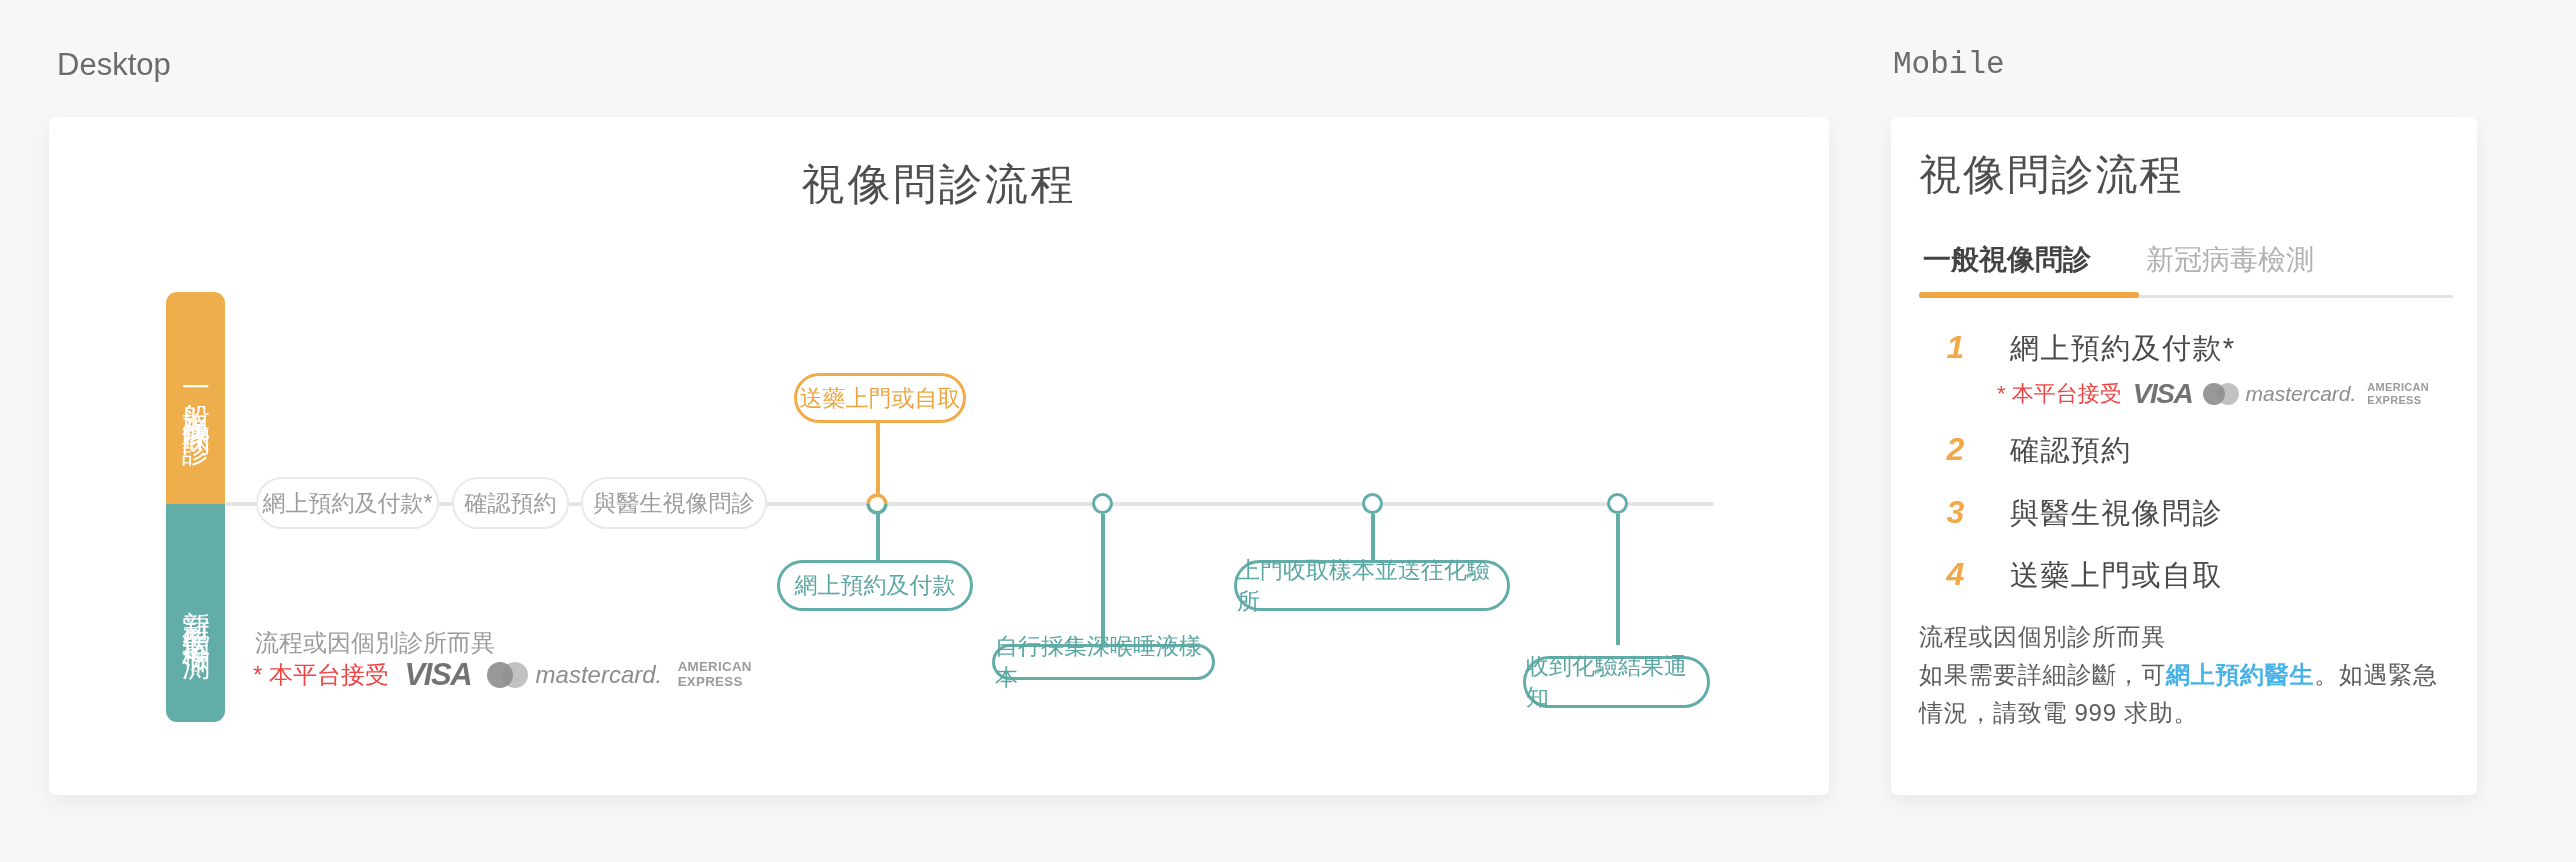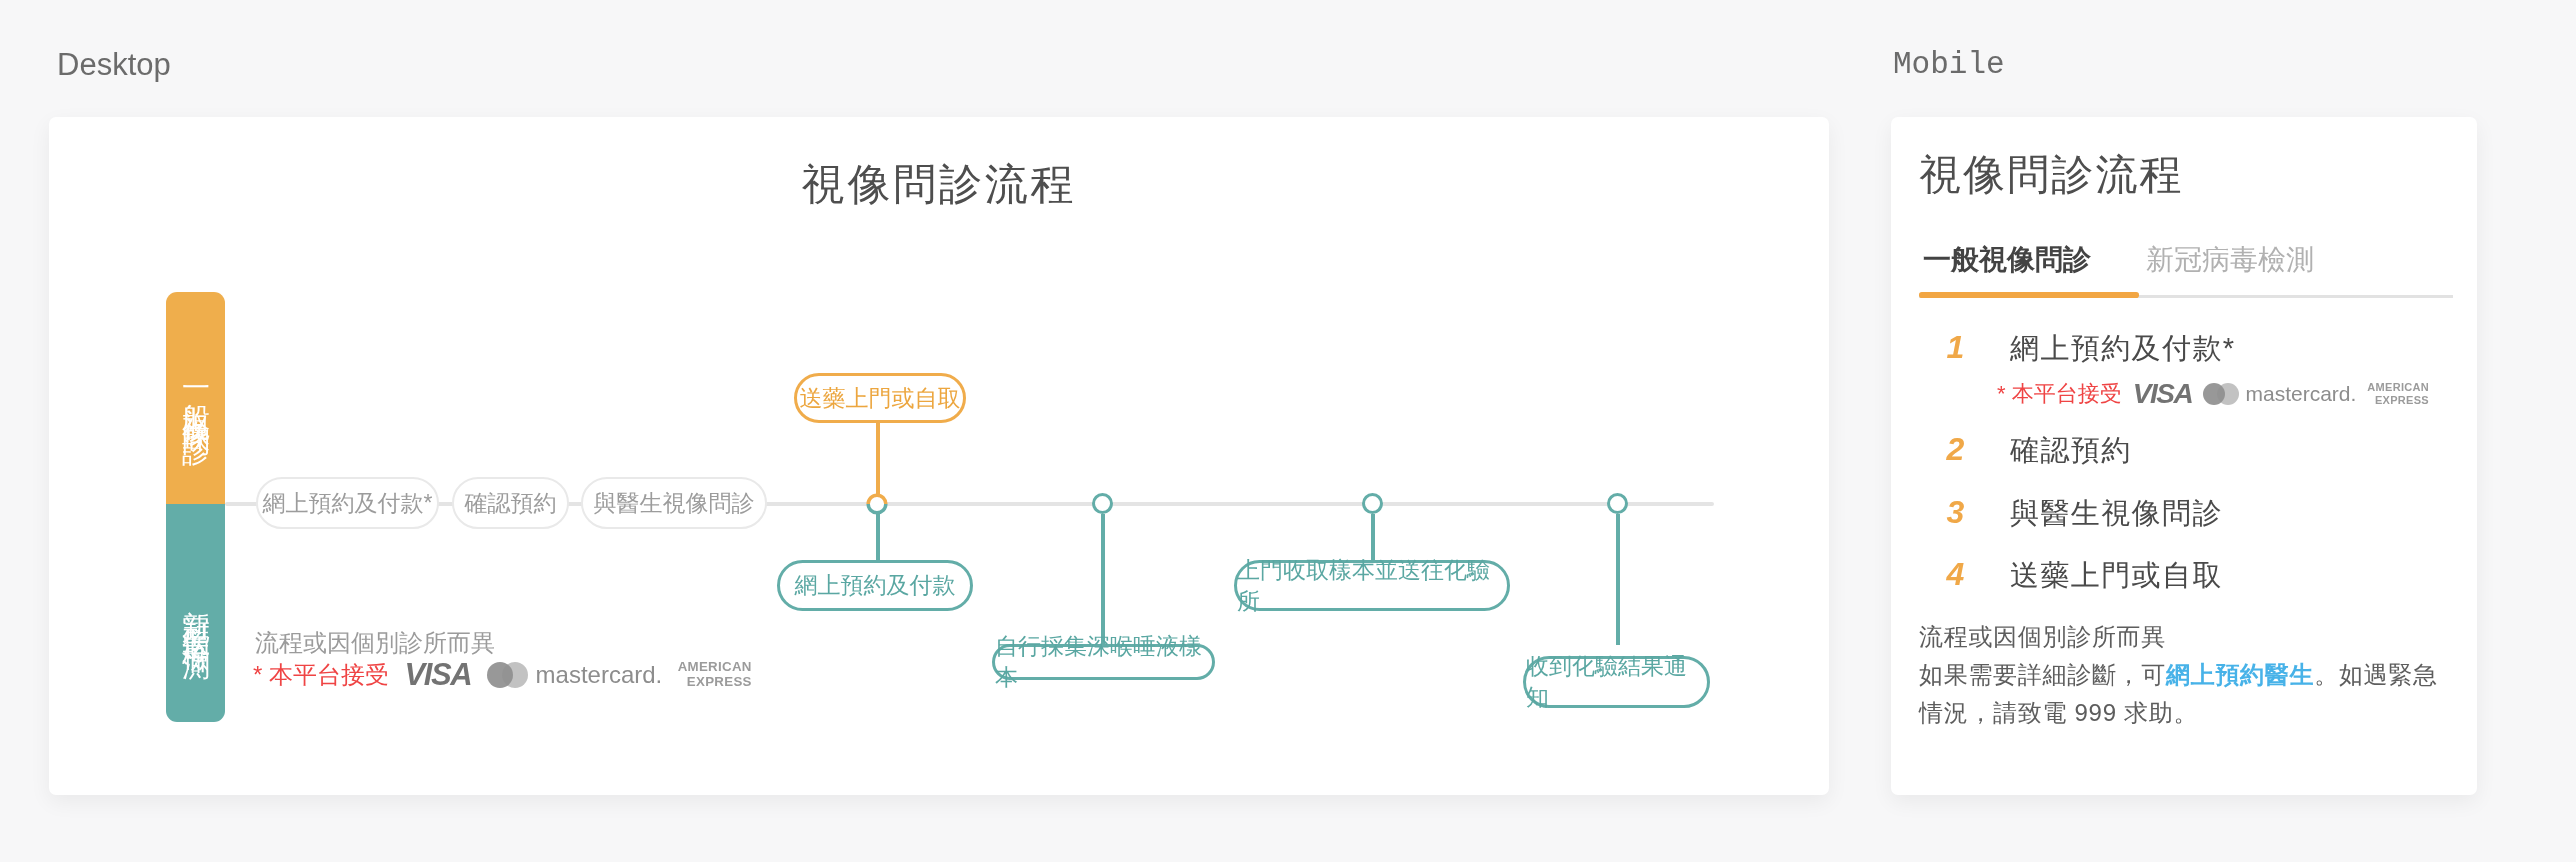--- a/index.html
+++ b/index.html
@@ -65,22 +65,22 @@
   .d-note2 { position:absolute; left:253px; top:657px; display:flex; align-items:center; gap:15.4px; }
   .accept-note { font-size:24px; color:#ef4444; }
 
   
   .visa { font-size:31px; font-weight:900; font-style:italic; color:#737373; letter-spacing:-1.4px; }
   .mc { display:flex; align-items:center; gap:7px; }
   .mc-circles { position:relative; width:42px; height:26.5px; }
   .mc-circles i { position:absolute; top:0; width:26.5px; height:26.5px; border-radius:50%; display:block; }
   .mc-c1 { left:0;   background:#8f8f8f; z-index:2; opacity:.92; }
   .mc-c2 { left:15.4px; background:#c2c2c2; z-index:1; }
-  .mc-word { font-size:24px; color:#8d8d8d; }
-  .amex { display:flex; flex-direction:column; align-items:flex-end;
+  .mc-word { font-size:24px; color:#8d8d8d;font-style:italic; }
+  .amex { display:flex; flex-direction:column; align-items:flex-start;
           font-size:13.3px; font-weight:800; color:#9b9b9b; line-height:14.7px; letter-spacing:0.3px; }
 
   
   .m-title { position:absolute; left:1919px; top:147px; font-size:42px; font-weight:500;
              color:#4e4e4e; letter-spacing:2.1px; }
   .m-tab { position:absolute; top:241px; font-size:28px; cursor:pointer; }
   .m-tab-active   { left:1923px; font-weight:700; color:#434343; }
   .m-tab-inactive { left:2146px; color:#b1b1b1; }
   .m-tabline-gray   { position:absolute; left:1919px; top:295px; width:534px; height:2.8px; background:#e2e2e2; }
   .m-tabline-orange { position:absolute; left:1919px; top:292px; width:220px; height:6.3px;

